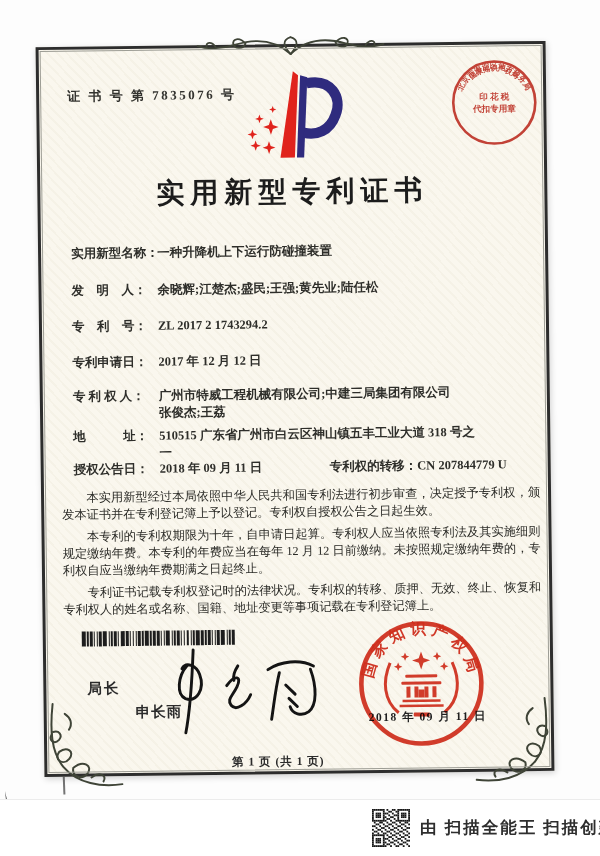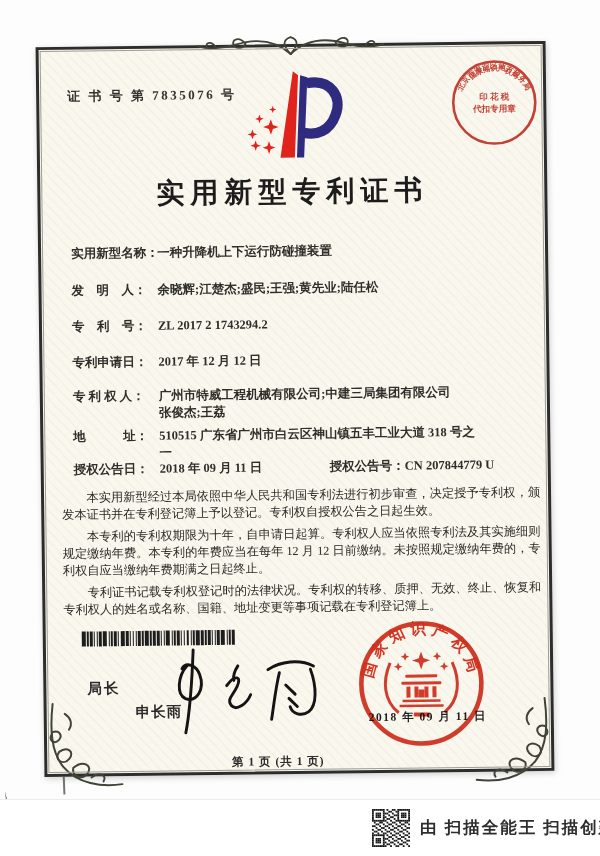--- a/index.html
+++ b/index.html
@@ -132,21 +132,21 @@
       <span class="f-label">专利申请日：</span><span class="f-value">2017 年 12 月 12 日</span>
     </div>
     <div class="abs field-row" style="top:339px">
       <span class="f-label">专 利 权 人：</span><span class="f-value"><span>广州市特威工程机械有限公司;中建三局集团有限公司</span><br><span>张俊杰;王荔</span></span>
     </div>
     <div class="abs field-row" style="top:379px">
       <span class="f-label">地　　　址：</span><span class="f-value"><span>510515 广东省广州市白云区神山镇五丰工业大道 318 号之</span><br><span>一</span></span>
     </div>
     <div class="abs field-row" style="top:412px;width:470px">
       <span class="f-label">授权公告日：</span><span class="f-value">2018 年 09 月 11 日</span>
-      <span class="grant-col2"><span class="f-label" style="width:auto">授权公告号：</span><span class="f-value">CN 207844779 U</span></span>
+      <span class="grant-col2"><span class="f-label" style="width:auto">专利权的转移：</span><span class="f-value">CN 207844779 U</span></span>
     </div>
 
     <div class="abs body-block">
       <p>本实用新型经过本局依照中华人民共和国专利法进行初步审查，决定授予专利权，颁发本证书并在专利登记簿上予以登记。专利权自授权公告之日起生效。</p>
       <p>本专利的专利权期限为十年，自申请日起算。专利权人应当依照专利法及其实施细则规定缴纳年费。本专利的年费应当在每年 12 月 12 日前缴纳。未按照规定缴纳年费的，专利权自应当缴纳年费期满之日起终止。</p>
       <p>专利证书记载专利权登记时的法律状况。专利权的转移、质押、无效、终止、恢复和专利权人的姓名或名称、国籍、地址变更等事项记载在专利登记簿上。</p>
     </div>
 
     <div class="abs barcode">
         <span style="width: 4.5px;"></span>

